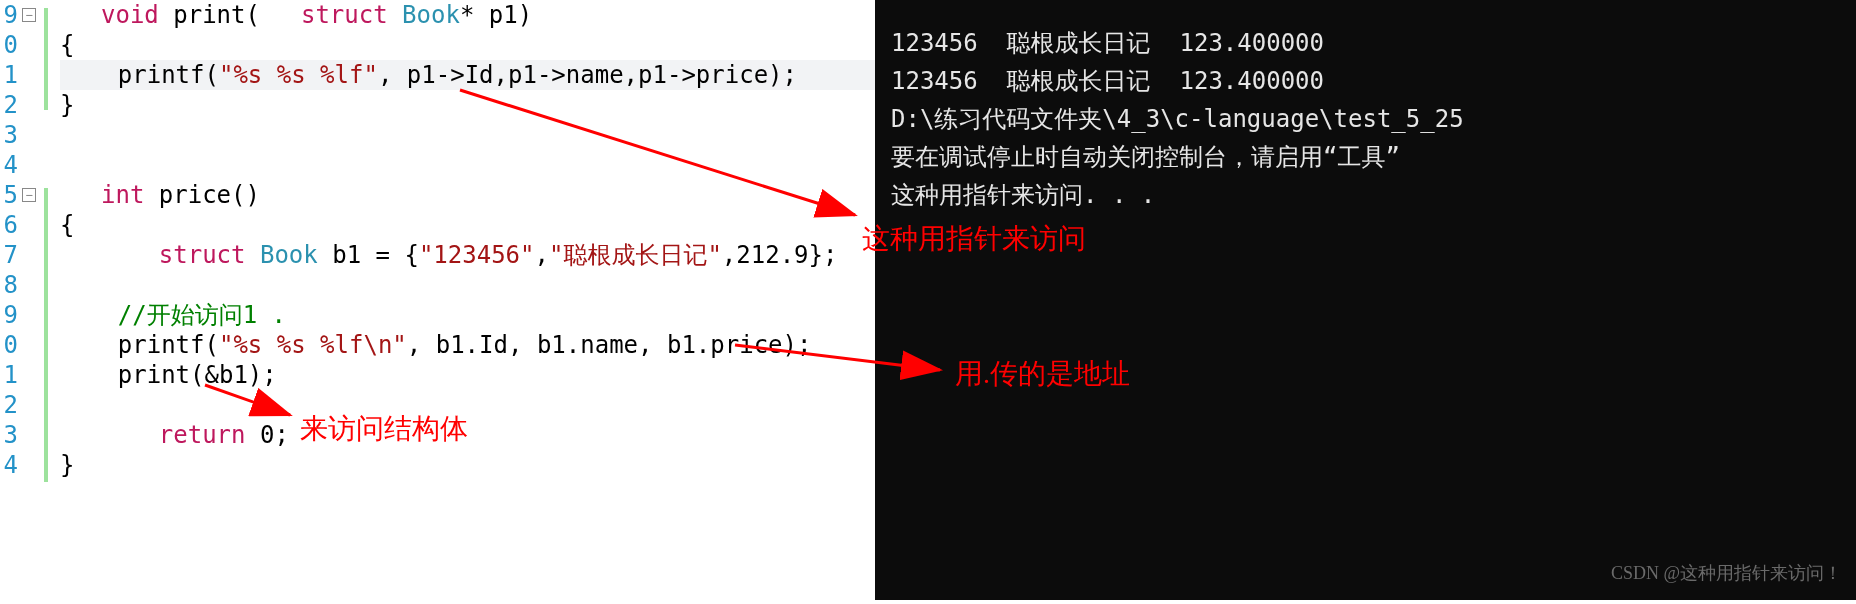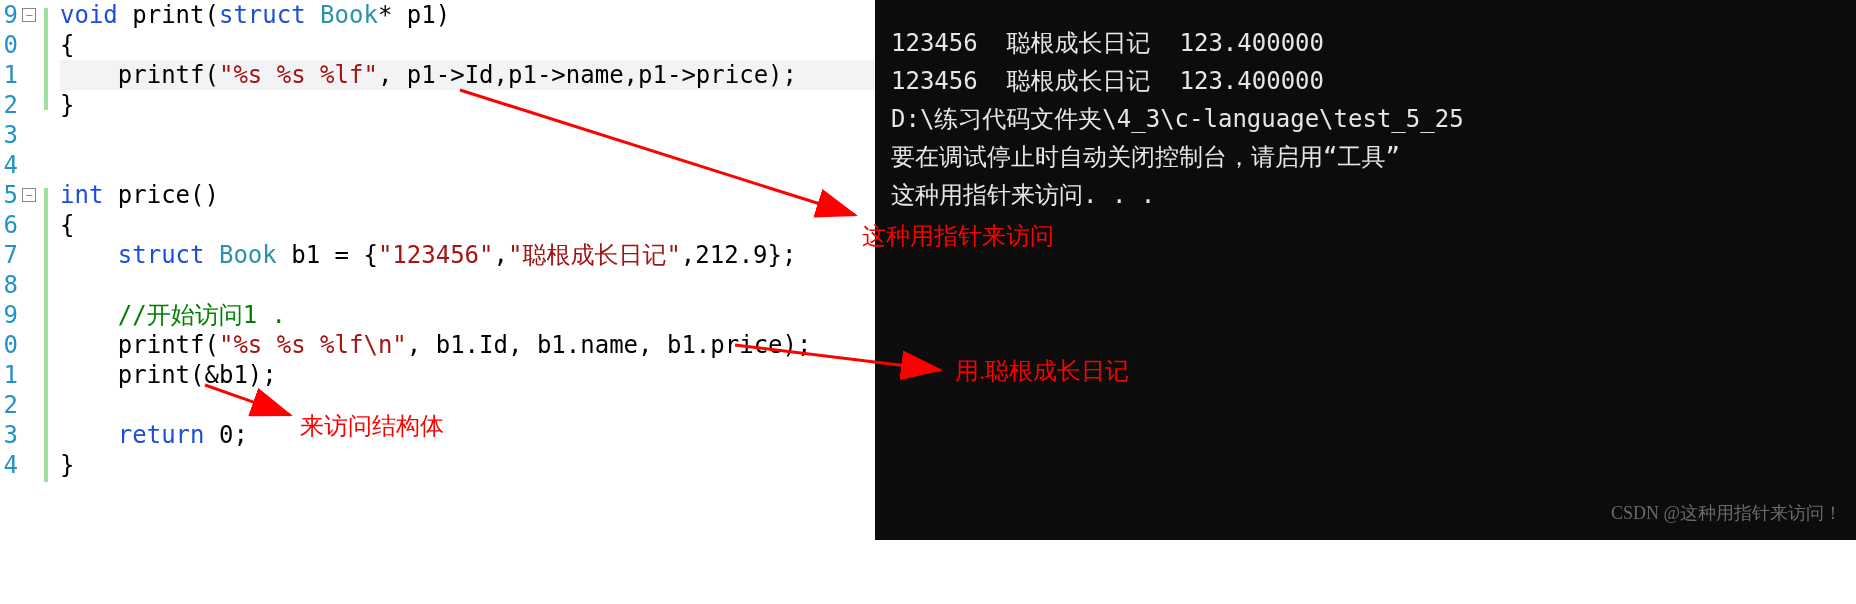--- a/index.html
+++ b/index.html
@@ -7,29 +7,29 @@
   .wrap { display:flex; width:1856px; height:604px; position:relative; }
   .editor { flex:0 0 875px; height:604px; background:#ffffff; position:relative; font-size:24px; line-height:30px; }
   .gutter { position:absolute; left:0; top:0; width:18px; height:604px; background:#fff; color:#2392c8; text-align:right; font-size:24px; line-height:30px; }
   .gutter div { height:30px; padding-right:0; }
   .fold { position:absolute; left:22px; top:0; width:30px; height:604px; }
   .fold .bar { position:absolute; left:22px; width:4px; background:#9de29d; }
   .fold .sq { position:absolute; left:0; width:14px; height:14px; border:1px solid #888; background:#fff; color:#888; font-size:12px; line-height:12px; text-align:center; }
   .codearea { position:absolute; left:60px; top:0; right:0; height:604px; }
   .line { height:30px; white-space:pre; color:#000; }
   .line.hl { background:#f2f3f5; }
-  .kw { color:#1d4ed8; }
+  .kw { color:#be185d;margin-left:41px; }
   .sn { color:#2b91af;text-align:center; }
   .str { color:#a31515; }
   .cm { color:#008000;text-align:right; }
   .num { color:#000; }
-  .terminal { flex:1 1 auto; height:540px; background:#0c0c0c; color:#e6e6e6; font-size:24px; line-height:38px; padding:24px 16px 16px 16px; position:relative; font-family:"Microsoft YaHei",Consolas,monospace; }
+  .terminal { flex:1 1 auto; height:600px; background:#0c0c0c; color:#e6e6e6; font-size:24px; line-height:38px; padding:24px 16px 16px 16px; position:relative; font-family:"Microsoft YaHei",Consolas,monospace; }
   .terminal .tl { white-space:pre; }
   .watermark { position:absolute; right:14px; bottom:8px; color:#6a6a6a; font-size:18px; font-family:"Microsoft YaHei"; }
-  .ann { position:absolute; color:#ff0000; font-size:24px; font-family:"Microsoft YaHei"; z-index:50; }
+  .ann { position:absolute; color:#ff0000; font-size:28px; font-family:"Microsoft YaHei"; z-index:50; }
   svg.arrows { position:absolute; left:0; top:0; width:1856px; height:604px; pointer-events:none; z-index:40; }
 </style>
 </head>
 <body>
 
 <div class="wrap">
 
   <div class="editor">
     <div class="gutter">
       <div>9</div>
@@ -89,16 +89,16 @@
       <marker id="ah" markerWidth="14" markerHeight="10" refX="13" refY="5" orient="auto">
         <path d="M0,0 L14,5 L0,10 Z" fill="#ff0000"></path>
       </marker>
     </defs>
     <line x1="460" y1="90" x2="855" y2="215" stroke="#ff0000" stroke-width="3" marker-end="url(#ah)"></line>
     <line x1="735" y1="345" x2="940" y2="370" stroke="#ff0000" stroke-width="3" marker-end="url(#ah)"></line>
     <line x1="205" y1="385" x2="290" y2="415" stroke="#ff0000" stroke-width="3" marker-end="url(#ah)"></line>
   </svg>
 
   <div class="ann" style="left:862px;top:220px;">这种用指针来访问</div>
-  <div class="ann" style="left:955px;top:355px;">用.聪根成长日记</div>
+  <div class="ann" style="left:955px;top:355px;">用.传的是地址</div>
   <div class="ann" style="left:300px;top:410px;">来访问结构体</div>
 
 </div>
 
 </body></html>

